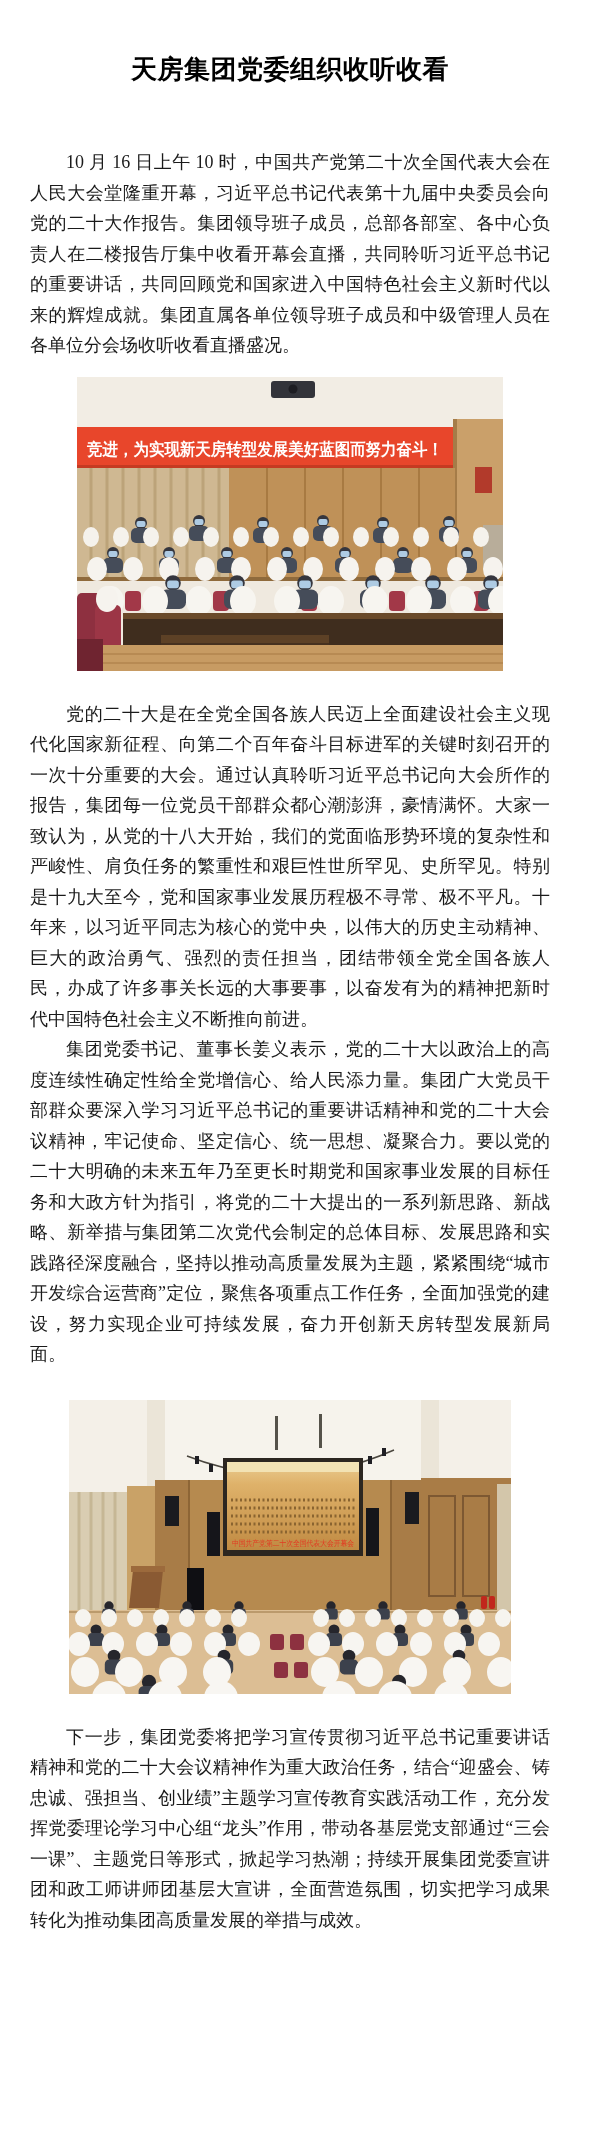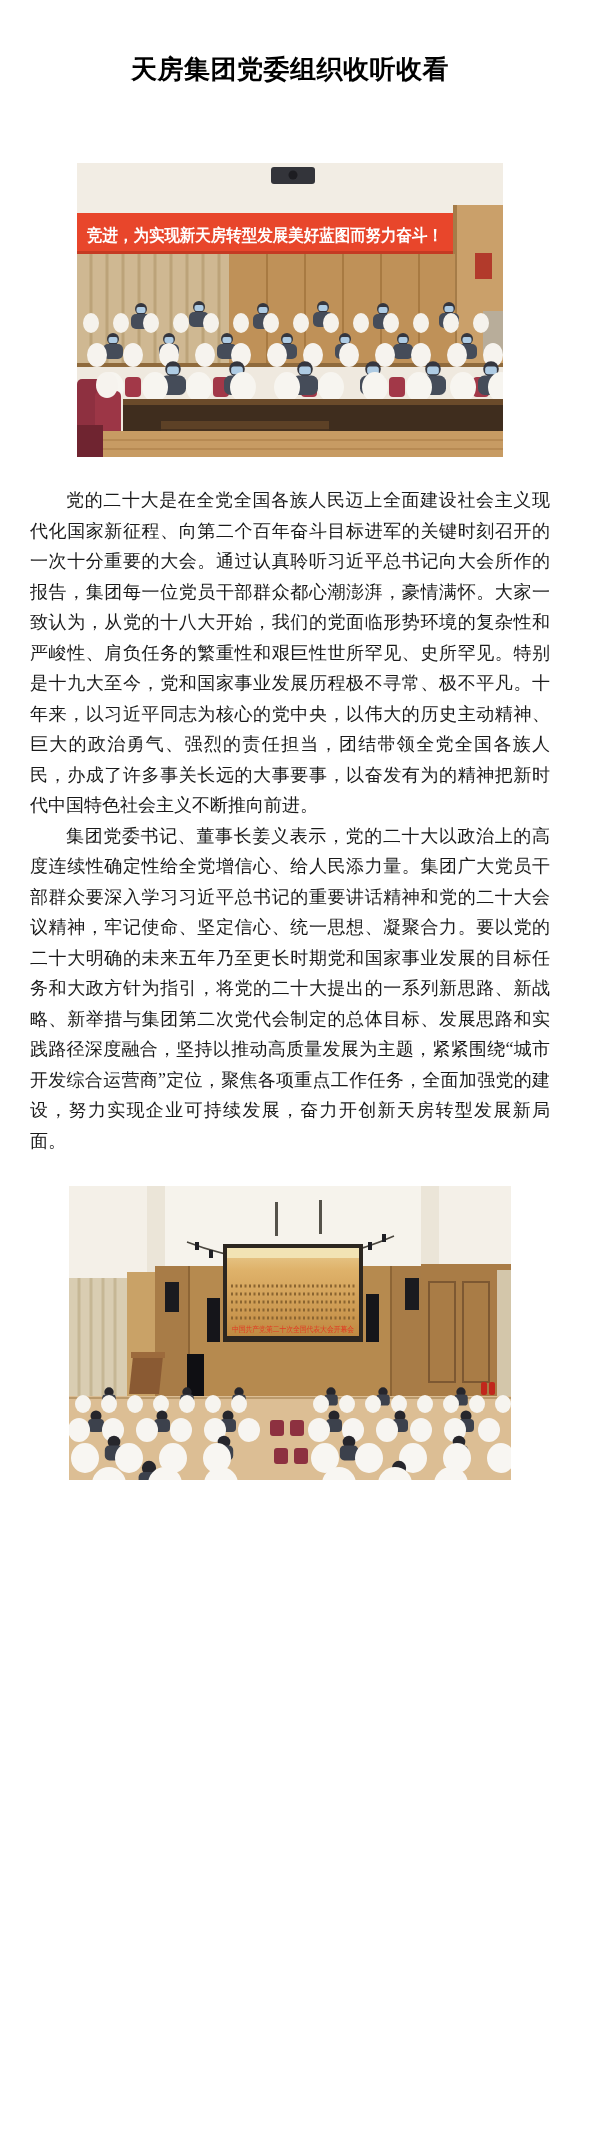--- a/index.html
+++ b/index.html
@@ -20,20 +20,21 @@
 <body>
 
 <div class="page">
 
   <h1 class="title">
     <span>天房集团党委组织收听收看</span>
   </h1>
 
   <div class="content">
 
+    <p>10 月 16 日上午 10 时，中国共产党第二十次全国代表大会在人民大会堂隆重开幕，习近平总书记代表第十九届中央委员会向党的二十大作报告。集团领导班子成员，总部各部室、各中心负责人在二楼报告厅集中收看开幕会直播，共同聆听习近平总书记的重要讲话，共同回顾党和国家进入中国特色社会主义新时代以来的辉煌成就。集团直属各单位领导班子成员和中级管理人员在各单位分会场收听收看直播盛况。</p>
 
     <figure class="f1">
       <svg class="photo" width="426" height="294" viewBox="0 0 426 294">
         <defs>
           <g id="h1">
             <circle r="6" fill="#35363e"></circle>
             <rect x="-4.5" y="-2" width="9" height="6" rx="2" fill="#aecbe3"></rect>
             <rect x="-10" y="5" width="20" height="15" rx="5" fill="#454c59"></rect>
           </g>
           <ellipse id="c1s" rx="8" ry="10" fill="#f5f2ec"></ellipse>
@@ -299,15 +300,16 @@
             <use href="#c2x" x="96" y="298"></use>
             <use href="#c2x" x="152" y="298"></use>
           <use href="#c2x" x="270" y="298"></use>
             <use href="#c2x" x="326" y="298"></use>
             <use href="#c2x" x="382" y="298"></use>
         </g>
       </svg>
     </figure>
 
 
+    <p>下一步，集团党委将把学习宣传贯彻习近平总书记重要讲话精神和党的二十大会议精神作为重大政治任务，结合“迎盛会、铸忠诚、强担当、创业绩”主题学习宣传教育实践活动工作，充分发挥党委理论学习中心组“龙头”作用，带动各基层党支部通过“三会一课”、主题党日等形式，掀起学习热潮；持续开展集团党委宣讲团和政工师讲师团基层大宣讲，全面营造氛围，切实把学习成果转化为推动集团高质量发展的举措与成效。</p>
 
   </div>
 </div>
 
 </body></html>

